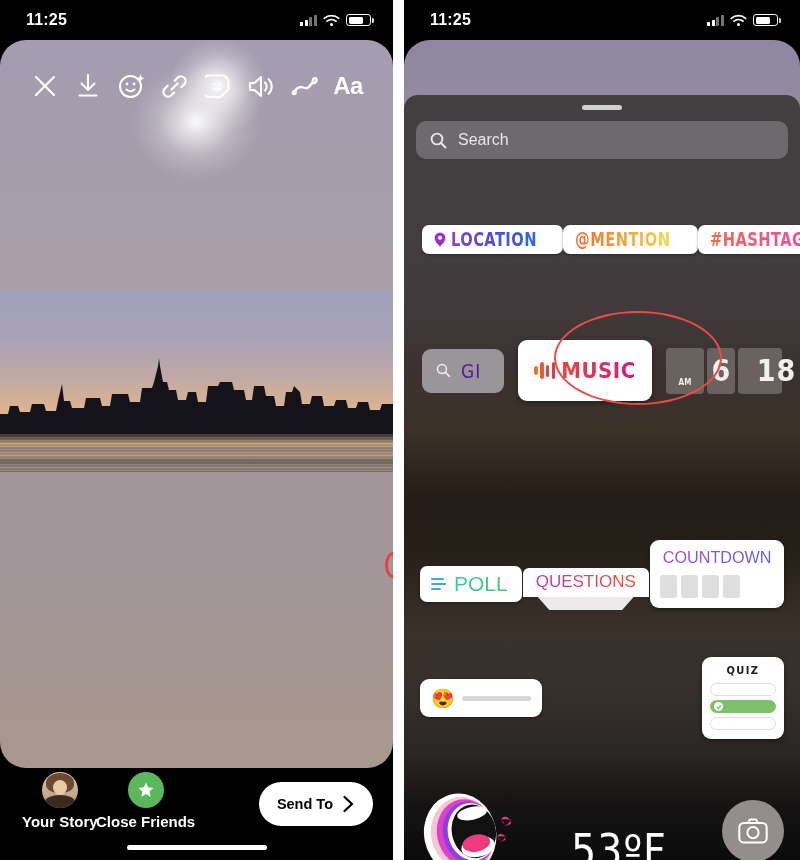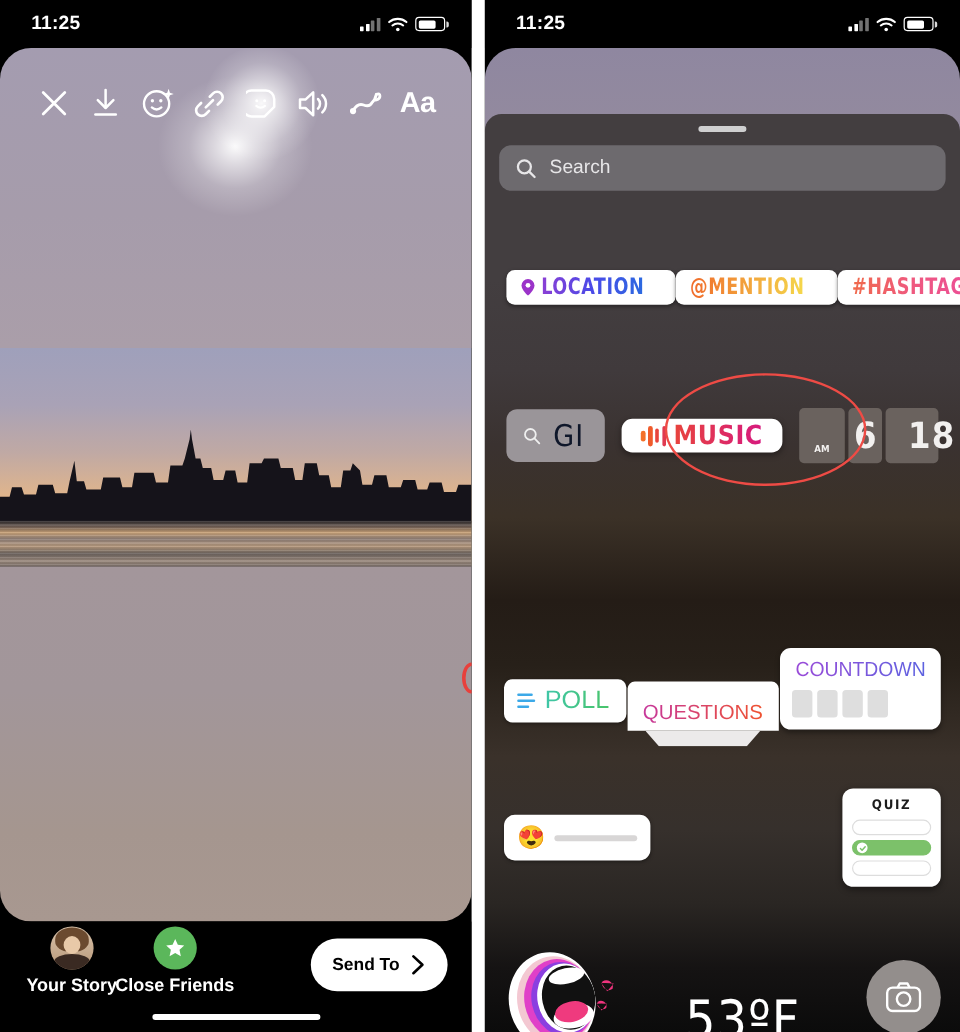--- a/index.html
+++ b/index.html
@@ -129,23 +129,23 @@
   .cd-g   { background-image:linear-gradient(90deg,#9a4bd8,#5d62e0); }
 
   
   .row1 { top:130px; padding:0 18px; justify-content:space-between; }
 
   
   .row2 { top:245px; padding:0 18px; justify-content:space-between; }
   .gifbtn { background:#9a9599; border-radius:9px; height:44px; width:82px;
             display:flex; align-items:center; gap:10px; padding-left:14px;
             overflow:hidden; }
-  .gifbtn .gt { color:#0f172a; font-size:25px; font-weight:300; letter-spacing:1px;
+  .gifbtn .gt { color:#4c1d95; font-size:19px; font-weight:300; letter-spacing:1px;
      font-family:"DejaVu Sans Condensed","Liberation Sans Narrow","Liberation Sans",sans-serif; }
-  .musicpill { background:#fff; border-radius:9px; height:28px; padding:0 16px;
+  .musicpill { background:#fff; border-radius:9px; height:61px; padding:0 16px;
                display:flex; align-items:center; gap:6px;
                box-shadow:0 2px 5px rgba(0,0,0,.4); }
   .eq { display:flex; align-items:center; gap:2.5px; height:18px; }
   .eq i { display:block; width:3.4px; border-radius:2px; }
   .eq i:nth-child(1){height:9px;background:#f4712a;}
   .eq i:nth-child(2){height:17px;background:#ef5b2b;}
   .eq i:nth-child(3){height:12px;background:#e8443c;}
   .eq i:nth-child(4){height:17px;background:#e03a50;}
   .timesticker { display:flex; align-items:stretch; gap:3px; height:46px; }
   .tcell { background:#6a625e; border-radius:4px; color:#f2f0ef;
@@ -159,21 +159,21 @@
 
   
   .row3 { top:445px; padding:0 16px; justify-content:space-between; align-items:flex-start; }
   .pollpill { background:#fff; border-radius:7px; padding:6px 14px 6px 11px;
               display:flex; align-items:center; gap:8px; box-shadow:0 1px 3px rgba(0,0,0,.35); }
   .pollbars { display:flex; flex-direction:column; gap:2.6px; width:15px; }
   .pollbars i { height:2.6px; background:#3ca9e8; border-radius:2px; display:block; }
   .pollbars i:nth-child(1){width:13px;} .pollbars i:nth-child(2){width:15px;}
   .pollbars i:nth-child(3){width:10px;}
   .quesbox { position:relative; }
-  .quesbox .top { background:#fff; border-radius:6px 6px 0 0; padding:16px 13px 5px; }
+  .quesbox .top { background:#fff; border-radius:6px 6px 0 0; padding:4px 13px 5px; }
   .quesbox .tab { width:76%; margin:0 auto; height:13px; background:#eceaea;
                   clip-path:polygon(0 0,100% 0,88% 100%,12% 100%); }
   .cdcard { background:#fff; border-radius:9px; padding:8px 10px 10px;
             box-shadow:0 2px 4px rgba(0,0,0,.35); }
   .cdboxes { display:flex; gap:4px; margin-top:7px; }
   .cdboxes i { display:block; width:17px; height:23px; background:#dedede; border-radius:3px; }
 
   
   .row4 { top:562px; padding:0 16px; justify-content:space-between; align-items:center; }
   .sliderpill { background:#fff; border-radius:9px; width:122px; height:38px;

